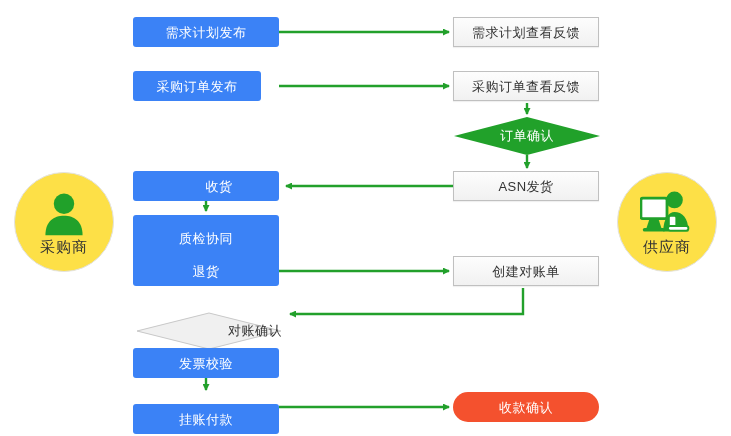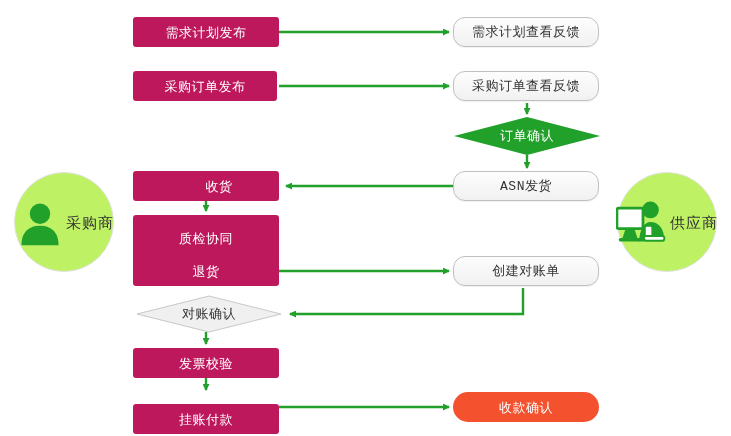--- a/index.html
+++ b/index.html
@@ -29,32 +29,31 @@
     box-sizing: border-box;
     display: flex;
     align-items: center;
     justify-content: center;
     font-size: 13px;
     line-height: 1;
     letter-spacing: 0.5px;
     white-space: nowrap;
   }
   .node.green {
-    background: #be185d;
+    background: #3b82f6;
     color: #ffffff;
     border-radius: 3px;
   }
   .node.plain {
     background: #f4f4f4;
     background: linear-gradient(#fdfdfd, #f1f1f1);
     color: #333333;
     border: 1px solid #c0c0c0;
-    border-radius: 12px;
+    border-radius: 0;
     box-shadow: 0 1px 1px rgba(0,0,0,0.06);
-    font-family: Liberation Mono, monospace;
   }
   .node.red {
     background: #f4512e;
     color: #ffffff;
     border-radius: 15px;
   }
   
   .diamond {
     position: absolute;
     display: flex;
@@ -75,25 +74,25 @@
   }
   .diamond.green .dlabel { color: #ffffff; }
   .diamond.plain .dlabel { color: #333333; }
 
   
   .avatar {
     position: absolute;
     width: 100px;
     height: 100px;
     border-radius: 50%;
-    background: #bef264;
+    background: #fde047;
     border: 1px solid #e2e2e2;
     box-sizing: border-box;
     display: flex;
-    flex-direction: row;
+    flex-direction: column;
     align-items: center;
     justify-content: center;
   }
   .avatar .glyph {
     width: 56px;
     height: 48px;
     display: flex;
     align-items: flex-end;
     justify-content: center;
   }
@@ -141,37 +140,37 @@
       <path d="M206,378 L206,390" marker-end="url(#ah)"></path>
 
       <path d="M279,407 L449,407" marker-end="url(#ah)"></path>
     </g>
   </svg>
 
   <div class="node green" style="left:133px; top:17px; width:146px; height:30px;">
     <span>需求计划发布</span>
   </div>
 
-  <div class="node green" style="left:133px; top:71px; width:144px; height:30px;">
+  <div class="node green" style="left:133px; top:71px; width:128px; height:30px;">
     <span>采购订单发布</span>
   </div>
 
   <div class="node green" style="left:133px; top:171px; width:146px; height:30px;padding-left:26px;">
     <span>收货</span>
   </div>
 
   <div class="node green" style="left:133px; top:215px; width:146px; height:46px;">
     <span>质检协同</span>
   </div>
 
   <div class="node green" style="left:133px; top:256px; width:146px; height:30px;">
     <span>退货</span>
   </div>
 
-  <div class="diamond plain" style="left:136px; top:295px; width:146px; height:38px;">
+  <div class="diamond plain" style="left:136px; top:312px; width:146px; height:38px;justify-content:flex-end;">
     <svg class="shape" viewBox="0 0 146 38" preserveAspectRatio="none">
       <polygon points="73,1 145,19 73,37 1,19" fill="#f0f0f0" stroke="#c8c8c8" stroke-width="1"></polygon>
     </svg>
     <span class="dlabel">对账确认</span>
   </div>
 
   <div class="node green" style="left:133px; top:348px; width:146px; height:30px;">
     <span>发票校验</span>
   </div>
 

